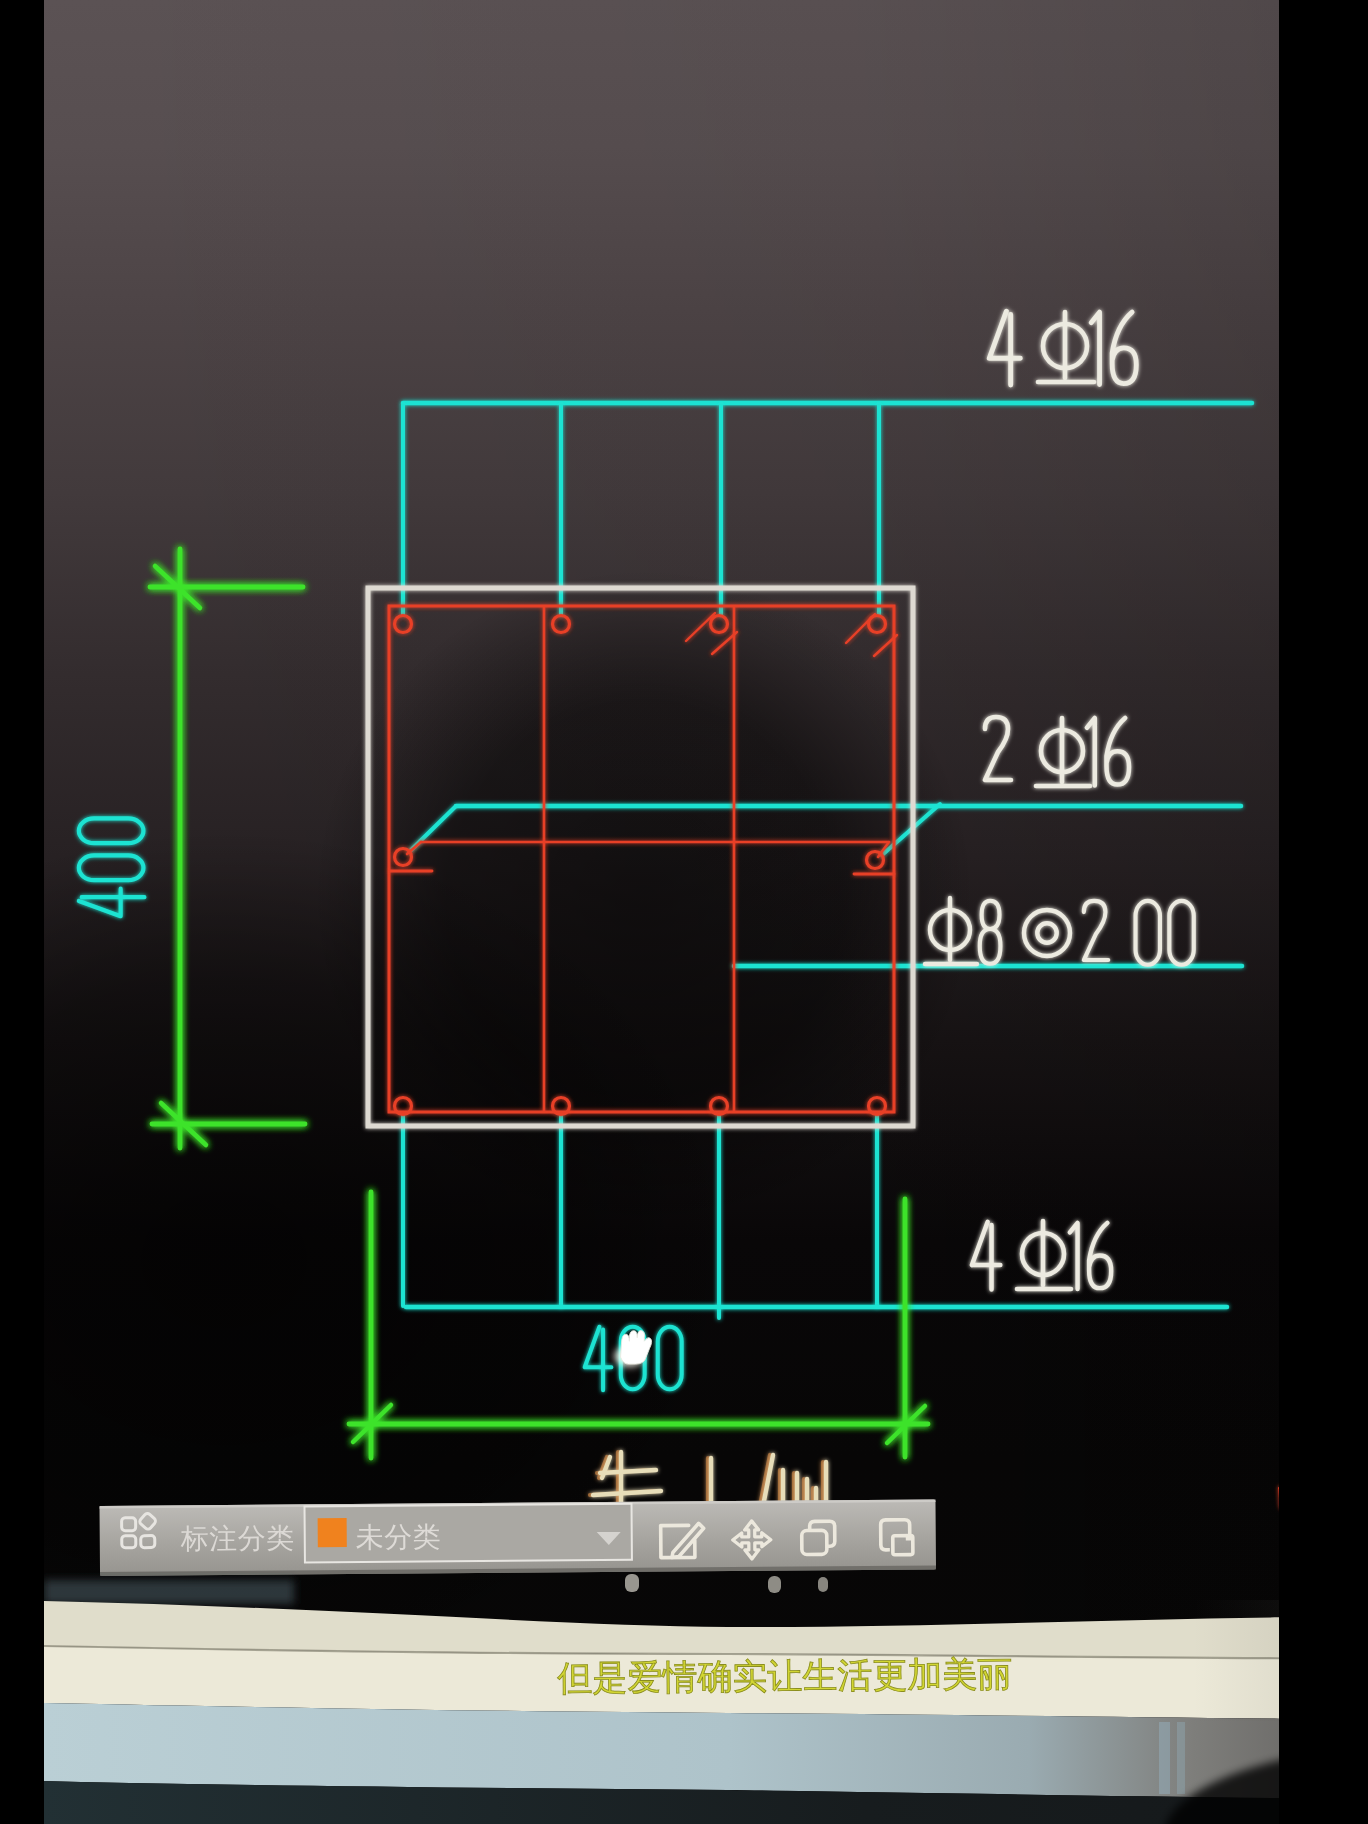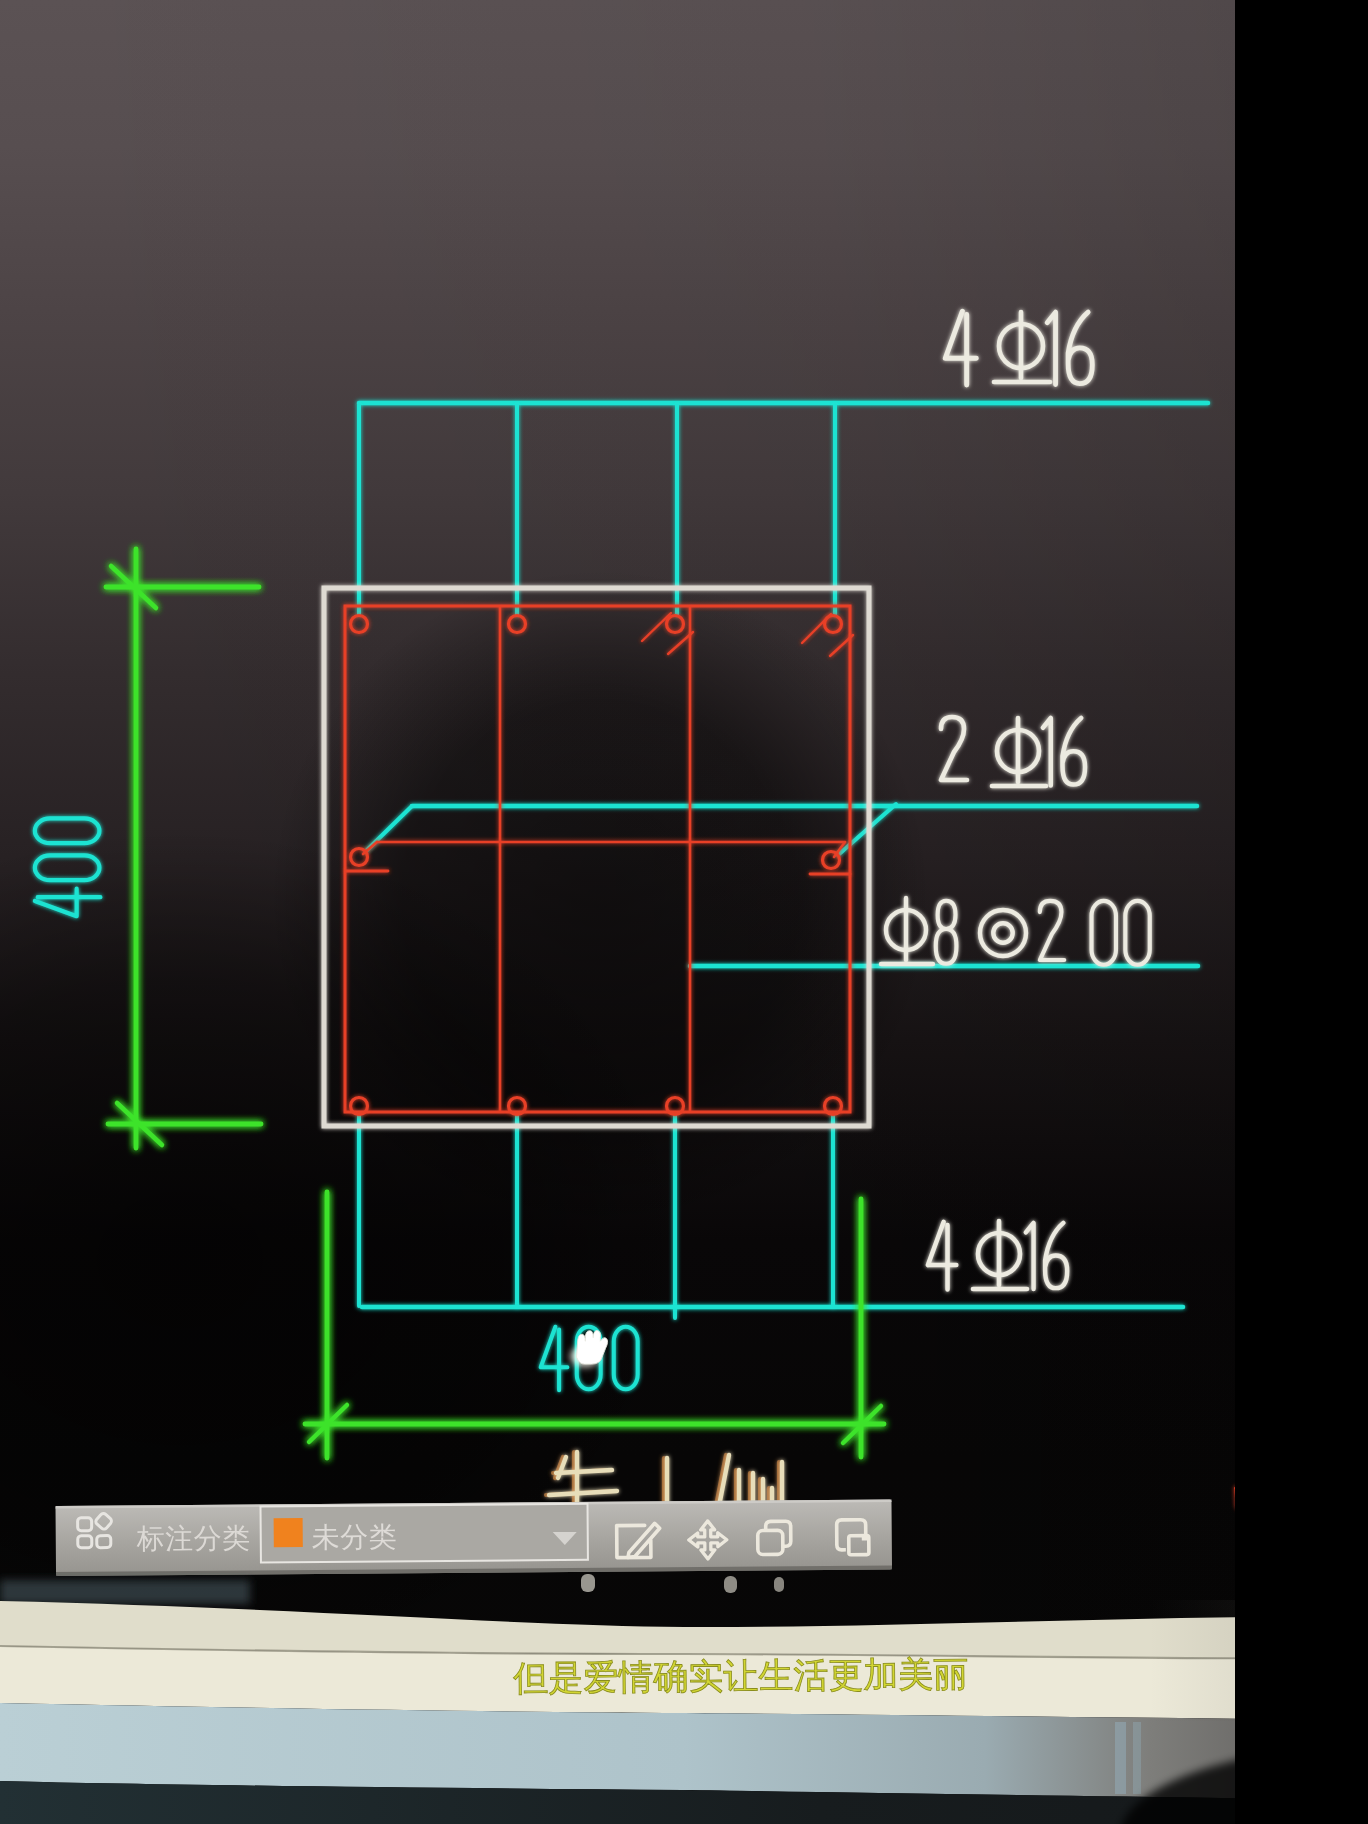--- a/index.html
+++ b/index.html
@@ -1,17 +1,17 @@
 <!DOCTYPE html>
 <html><head>
 <meta charset="utf-8">
 <style>
   html,body{margin:0;padding:0;background:#000;}
   #stage{position:relative;width:1235px;height:1824px;overflow:hidden;
-    font-family:"Liberation Sans", sans-serif;}
+    font-family:"Liberation Sans", sans-serif;margin-left:44px;}
   svg{display:block}
 </style>
 </head>
 <body>
 <div id="stage">
 <svg width="1368" height="1824" viewBox="0 0 1368 1824">
 <defs>
   <linearGradient id="bgGrad" x1="0" y1="0" x2="0" y2="1">
     <stop offset="0" stop-color="#5b5254"></stop>
     <stop offset="0.08" stop-color="#574e50"></stop>

